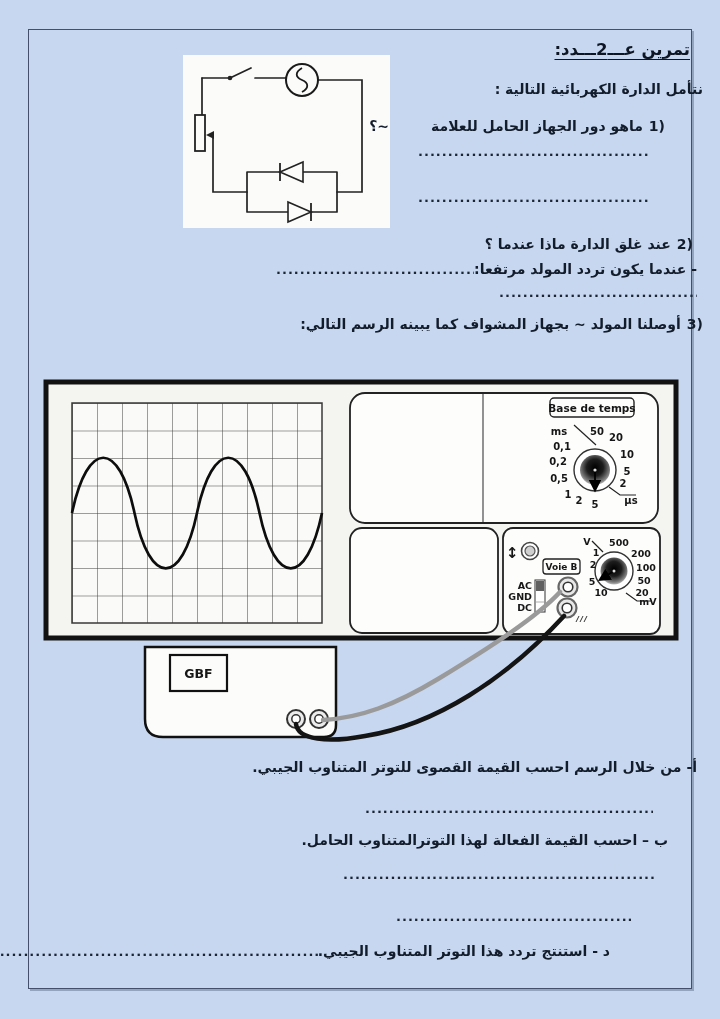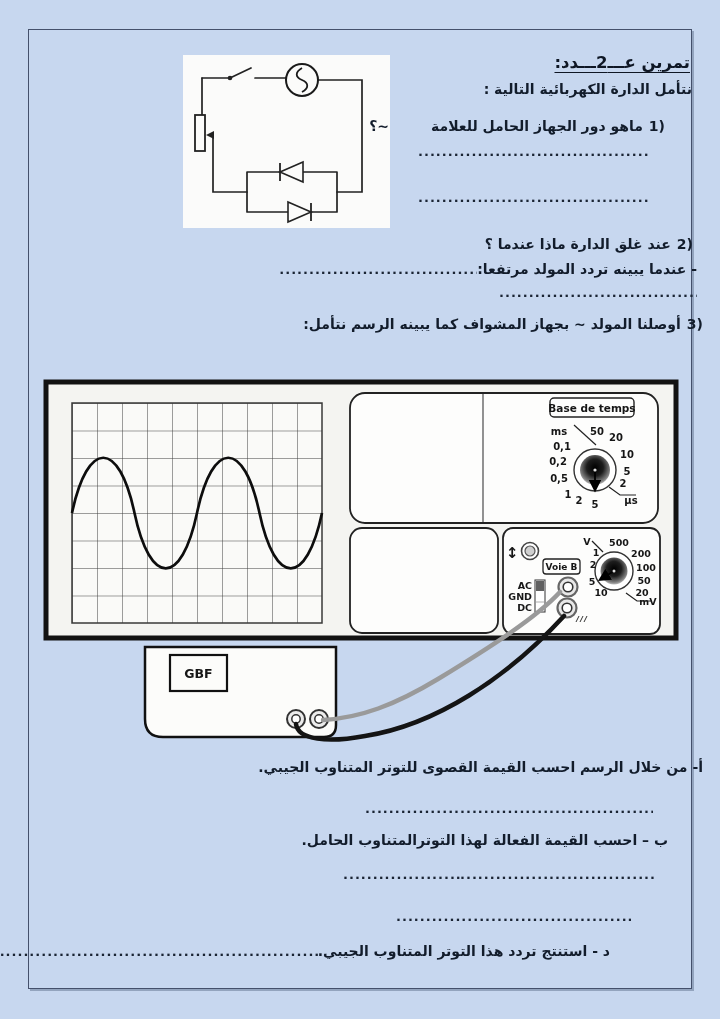--- a/index.html
+++ b/index.html
@@ -33,22 +33,22 @@
     background:#fbfbfa;
   }
   .figure{position:absolute;left:40px;top:375px;width:645px;height:385px;}
   svg text{font-family:"DejaVu Sans",sans-serif;fill:#161616;}
 </style>
 </head>
 <body>
 
 <div class="frame"></div>
 
-<div class="ar title" style="right:30px;top:51px;text-decoration:underline;">تمرين عـــ2ـــدد:</div>
-<div class="ar" style="right:28px;top:79px;">نتأمل الدارة الكهربائية التالية :</div>
+<div class="ar title" style="right:30px;top:38px;text-decoration:underline;">تمرين عـــ2ـــدد:</div>
+<div class="ar" style="right:17px;top:79px;">نتأمل الدارة الكهربائية التالية :</div>
 
 <div class="circuitbox">
   <svg width="207" height="173" viewBox="0 0 207 173">
     <g stroke="#222" stroke-width="1.7" fill="none" stroke-linecap="round">
       <path d="M19,23 H47"></path>
       <path d="M47,23 L68,13"></path>
       <path d="M72,23 H103"></path>
       <path d="M19,23 V60"></path>
       <path d="M135,25 H179 V137 H154"></path>
       <path d="M30,80 V137 H64"></path>
@@ -72,30 +72,30 @@
   <span class="tail">~؟</span>
 </div>
 <div class="ar dotsline" style="right:72px;top:143px;"><span class="dots" style="width:230px;">......................................................................................................................................</span></div>
 <div class="ar dotsline" style="right:72px;top:189px;"><span class="dots" style="width:230px;">......................................................................................................................................</span></div>
 
 <div class="ar flexline" style="right:27px;top:234px;">
   <span class="num">2)</span>
   <span>عند غلق الدارة ماذا عندما ؟</span>
 </div>
 <div class="ar flexline" style="right:23px;top:259px;">
-  <span>- عندما يبينه تردد المولد مرتفعا:</span>
+  <span>- عندما يكون تردد المولد مرتفعا:</span>
   <span class="dots gapstart" style="width:198px;">......................................................................................................................................</span>
 </div>
 <div class="ar flexline" style="right:23px;top:284px;">
   <span class="dots gapstart" style="width:198px;">......................................................................................................................................</span>
 </div>
 
 <div class="ar flexline" style="right:17px;top:314px;">
   <span class="num">3)</span>
-  <span>أوصلنا المولد ~ بجهاز المشواف كما يبينه الرسم نتأمل:</span>
+  <span>أوصلنا المولد ~ بجهاز المشواف كما يبينه الرسم التالي:</span>
 </div>
 
 <svg class="figure" viewBox="0 0 645 385">
   <defs>
     <radialGradient id="knobGrad" cx="0.5" cy="0.42" r="0.62">
       <stop offset="0" stop-color="#000"></stop>
       <stop offset="0.45" stop-color="#1d1d1d"></stop>
       <stop offset="0.8" stop-color="#7d7d7d"></stop>
       <stop offset="1" stop-color="#d6d6d6"></stop>
     </radialGradient>
@@ -194,21 +194,21 @@
     <circle cx="256" cy="344" r="9" fill="#ececec" stroke="#333" stroke-width="2"></circle>
     <circle cx="256" cy="344" r="4.2" fill="#fff" stroke="#333" stroke-width="1.5"></circle>
     <circle cx="279" cy="344" r="9" fill="#ececec" stroke="#333" stroke-width="2"></circle>
     <circle cx="279" cy="344" r="4.2" fill="#fff" stroke="#333" stroke-width="1.5"></circle>
   </g>
 
   <path d="M283,345 C320,343 355,330 398,304 C452,271 497,242 520,217" fill="none" stroke="#9a9a9a" stroke-width="4.5" stroke-linecap="round"></path>
   <path d="M256,349 C258,365 288,368 325,361 C395,350 466,304 524,241" fill="none" stroke="#141414" stroke-width="4.5" stroke-linecap="round"></path>
 </svg>
 
-<div class="ar" style="right:17px;top:757px;">أ- من خلال الرسم احسب القيمة القصوى للتوتر المتناوب الجيبي.</div>
+<div class="ar" style="right:23px;top:757px;">أ- من خلال الرسم احسب القيمة القصوى للتوتر المتناوب الجيبي.</div>
 <div class="ar dotsline" style="right:67px;top:800px;"><span class="dots" style="width:288px;">......................................................................................................................................</span></div>
 <div class="ar" style="right:52px;top:830px;">ب – احسب القيمة الفعالة لهذا التوترالمتناوب الحامل.</div>
 
 <div class="ar flexline" style="right:65px;top:866px;">
   <span class="dots" style="width:195px;">......................................................................................................................................</span>
   <span class="dots gapstart" style="width:117px;">......................................................................................................................................</span>
 </div>
 
 <div class="ar flexline" style="right:89px;top:908px;">
   <span class="dots" style="width:235px;">......................................................................................................................................</span>

